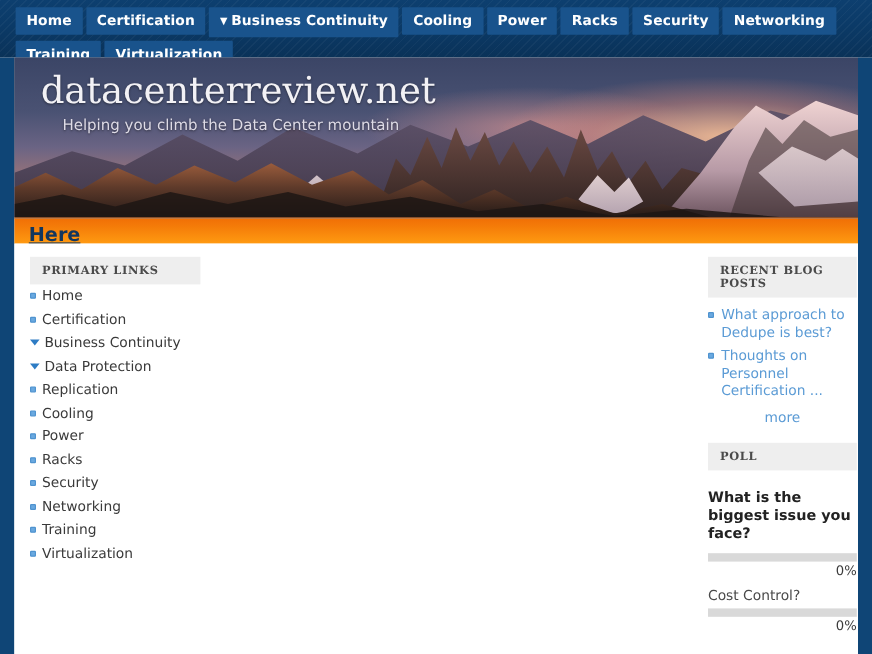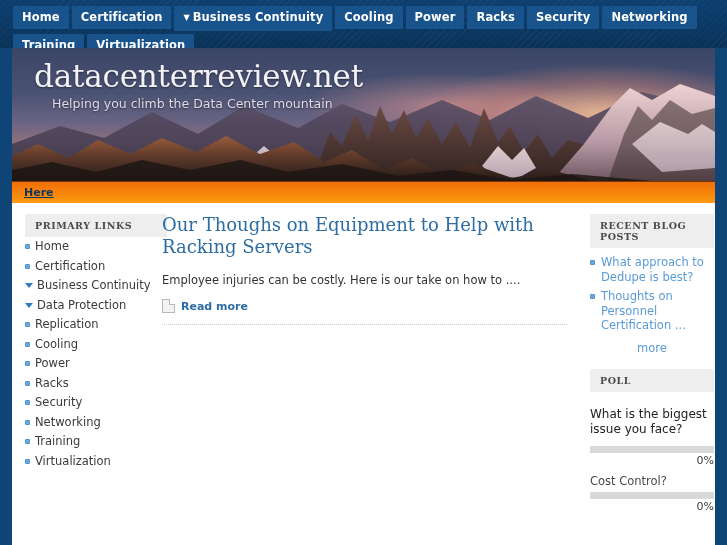--- a/index.html
+++ b/index.html
@@ -112,21 +112,21 @@
   
   #breadcrumb-bar {
     position: relative;
     width: 703px; height: 22px;
     background: linear-gradient(to bottom, #f06f06 0%, #f57d09 35%, #fa8d0d 70%, #ff9a12 100%);
     border-top: 1px solid #7a3504;
   }
   #breadcrumb {
     position: absolute;
     left: 12px; top: 4px;
-    font-size: 11px;
+    font-size: 16px;
     font-weight: bold;
     color: #12365e;
     text-decoration: underline;
     cursor: pointer;
   }
 
   
   #columns {
     position: relative;
     width: 703px;
@@ -269,21 +269,21 @@
     text-align: center;
     font-size: 11.5px;
     color: #5b9bd5;
     cursor: pointer;
     padding-top: 3px;
   }
 
   
   #poll-question {
     font-size: 12px;
-    font-weight: normal;
+    font-weight: bold;
     color: #222222;
     line-height: 15px;
     margin: 8px 0 9px 0;
   }
   .poll-choice {
     font-size: 11.5px;
     color: #4a4a4a;
     line-height: 15px;
     margin-bottom: 3px;
   }
@@ -381,28 +381,20 @@
               <li class="lvl1"><span class="bullet"></span><span class="menu-link">Cooling</span></li>
               <li class="lvl1"><span class="bullet"></span><span class="menu-link">Power</span></li>
               <li class="lvl1"><span class="bullet"></span><span class="menu-link">Racks</span></li>
               <li class="lvl1"><span class="bullet"></span><span class="menu-link">Security</span></li>
               <li class="lvl1"><span class="bullet"></span><span class="menu-link">Networking</span></li>
               <li class="lvl1"><span class="bullet"></span><span class="menu-link">Training</span></li>
               <li class="lvl1"><span class="bullet"></span><span class="menu-link">Virtualization</span></li>
             </ul>
         </div>
 
-        <div id="main">
-          <h1 id="node-title">Our Thoughs on Equipment to Help with Racking Servers</h1>
-          <p id="node-teaser">Employee injuries can be costly. Here is our take on how to ....</p>
-          <div id="read-more-row">
-            <span class="doc-icon"></span>
-            <span id="read-more-link">Read more</span>
-          </div>
-        </div>
 
         <div id="right-sidebar">
 
           <div class="rs-block">
             <div class="block-title">Recent blog posts</div>
             <div class="rs-body">
               <ul id="blog-posts-list">
                   <li><span class="bullet"></span><span class="blog-link">What approach to Dedupe is best?</span></li>
                   <li><span class="bullet"></span><span class="blog-link">Thoughts on Personnel Certification ...</span></li>
                 </ul>

